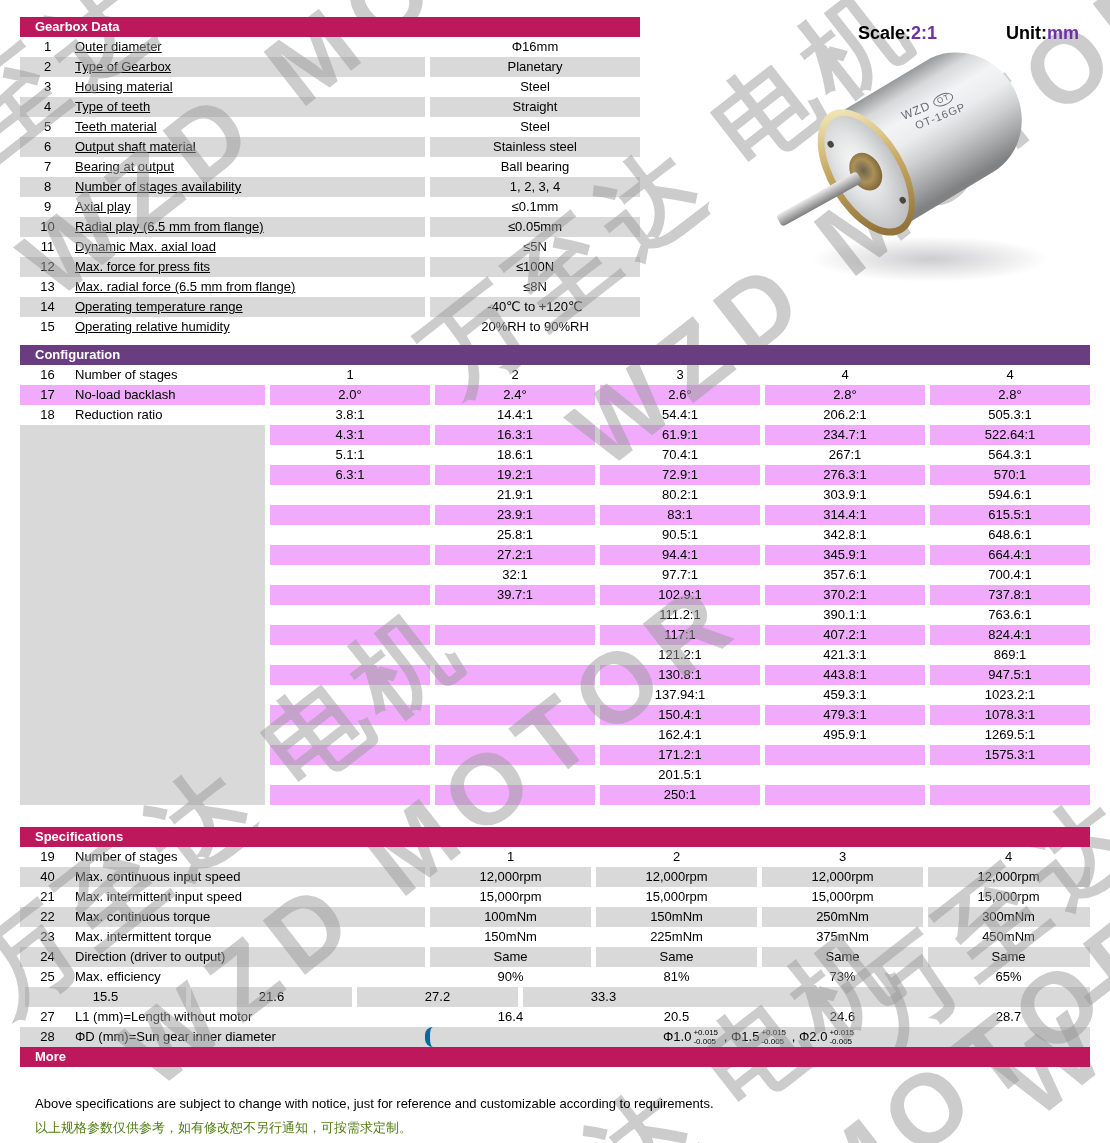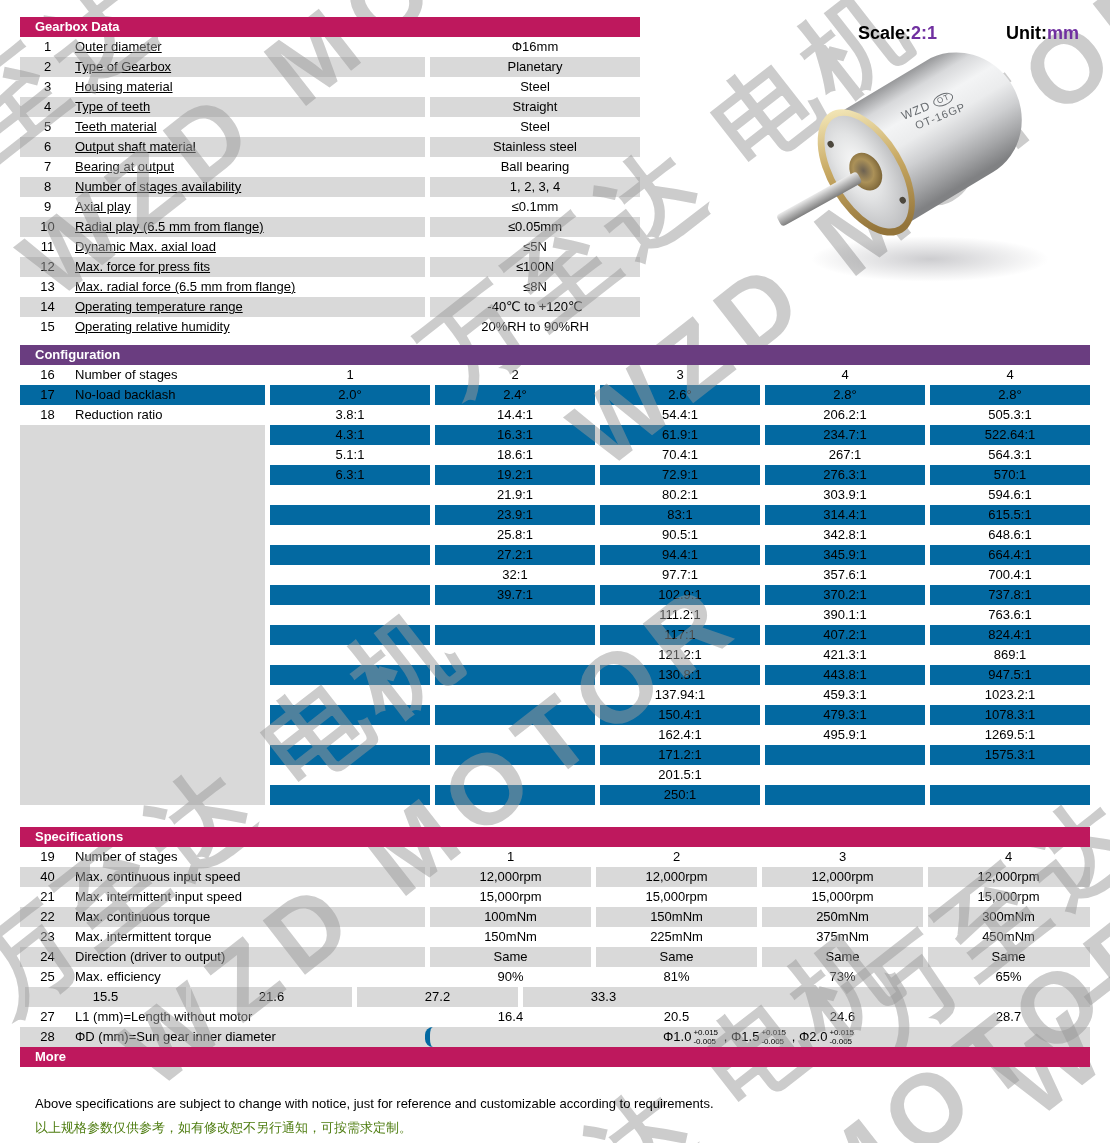--- a/index.html
+++ b/index.html
@@ -14,21 +14,21 @@
 
   
   .g-row{display:flex;height:20px;line-height:20px;font-size:13px;}
   .g-row.shade{background:#d9d9d9;}
   .num{width:55px;text-align:center;flex:none;}
   .glabel{flex:1;text-decoration:underline;}
   .gval{width:215px;flex:none;text-align:center;border-left:5px solid #fff;box-sizing:border-box;}
 
   
   .c-row{display:flex;height:20px;line-height:20px;font-size:13px;}
-  .c-row.shade{background:#0369a1;}
+  .c-row.shade{background:#f0abfc;}
   .c-label{width:245px;flex:none;display:flex;}
   .c-label.solid{background:#d9d9d9;}
   .clabel{flex:1;}
   .c-val{width:165px;flex:none;text-align:center;border-left:5px solid #fff;box-sizing:border-box;}
 
   
   .s-row{display:flex;height:20px;line-height:20px;font-size:13px;}
   .s-row.shade{background:#d9d9d9;}
   .s-label{width:405px;flex:none;display:flex;}
   .slabel{flex:1;}

